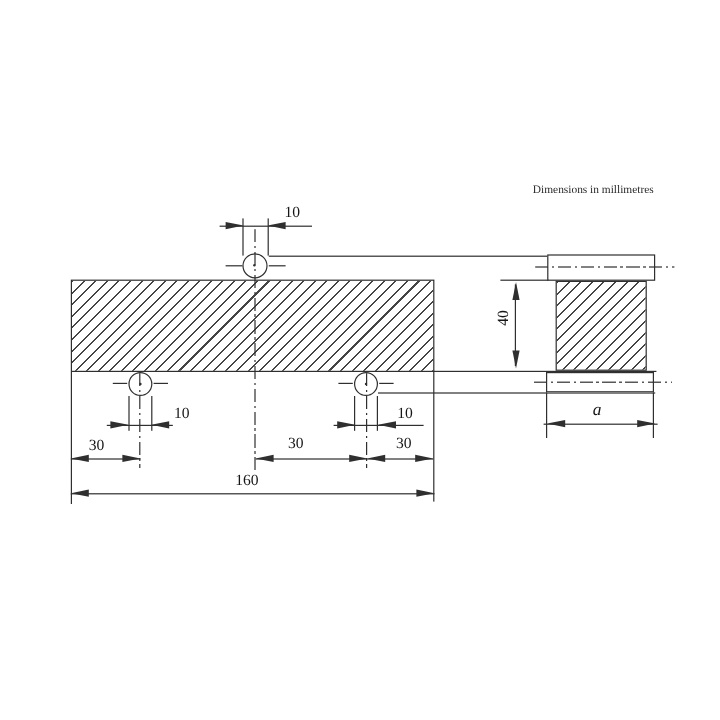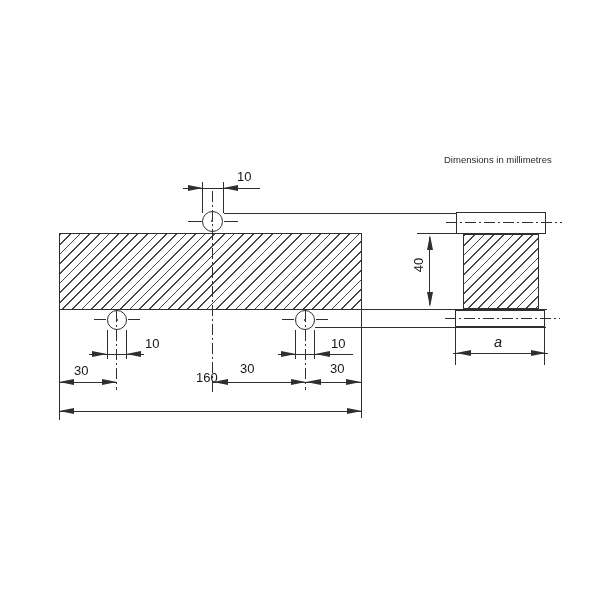--- a/index.html
+++ b/index.html
@@ -1,17 +1,17 @@
 <!DOCTYPE html>
 <html><head>
 <meta charset="utf-8">
 <style>
   html,body{margin:0;padding:0;background:#fff;}
   .page{position:relative;width:600px;height:548px;background:#ffffff;overflow:hidden;
-        font-family:Liberation Sans, sans-serif;color:#1a1a1a;}
+        font-family:Liberation Serif, serif;color:#1a1a1a;}
   .h{position:absolute;height:1.2px;background:#2f2f2f;}
   .v{position:absolute;width:1.2px;background:#2f2f2f;}
   .chain-v{position:absolute;width:1.2px;
      background:repeating-linear-gradient(to bottom,#2f2f2f 0 11px,transparent 11px 14px,#2f2f2f 14px 16px,transparent 16px 19px);}
   .chain-h{position:absolute;height:1.2px;
      background:repeating-linear-gradient(to right,#2f2f2f 0 11px,transparent 11px 14px,#2f2f2f 14px 16px,transparent 16px 19px);}
   .hatch{position:absolute;box-sizing:border-box;border:1.6px solid #2f2f2f;
      background:repeating-linear-gradient(135deg,#454545 0 1.2px,transparent 1.2px 6.8px);}
   .plate{position:absolute;box-sizing:border-box;border:1.4px solid #2f2f2f;background:#fff;}
   .circle{position:absolute;box-sizing:border-box;border:1.5px solid #2f2f2f;border-radius:50%;background:transparent;}
@@ -92,21 +92,21 @@
   <div class="lbl" style="left:240px;top:362px;">30</div>
 
   <div class="h" style="left:306px;top:382px;width:55px;"></div>
   <div class="arr arr-l" style="left:306px;top:379px;"></div>
   <div class="arr arr-r" style="left:346px;top:379px;"></div>
   <div class="lbl" style="left:330px;top:362px;">30</div>
 
   <div class="h" style="left:59px;top:411px;width:303px;"></div>
   <div class="arr arr-l" style="left:59px;top:408px;"></div>
   <div class="arr arr-r" style="left:347px;top:408px;"></div>
-  <div class="lbl" style="left:196px;top:371px;">160</div>
+  <div class="lbl" style="left:196px;top:393px;">160</div>
 
   <div class="plate" style="left:456px;top:212px;width:90px;height:22px;"></div>
   <div class="chain-h" style="left:446px;top:222px;width:116px;"></div>
   <div class="hatch" style="left:463px;top:234px;width:76px;height:75px;"></div>
   <div class="plate" style="left:455px;top:310px;width:90px;height:17px;"></div>
   <div class="chain-h" style="left:445px;top:318px;width:115px;"></div>
 
   <div class="h" style="left:417px;top:233px;width:40px;"></div>
   <div class="v" style="left:429px;top:237px;height:68px;"></div>
   <div class="arr arr-u" style="left:427px;top:235px;"></div>

